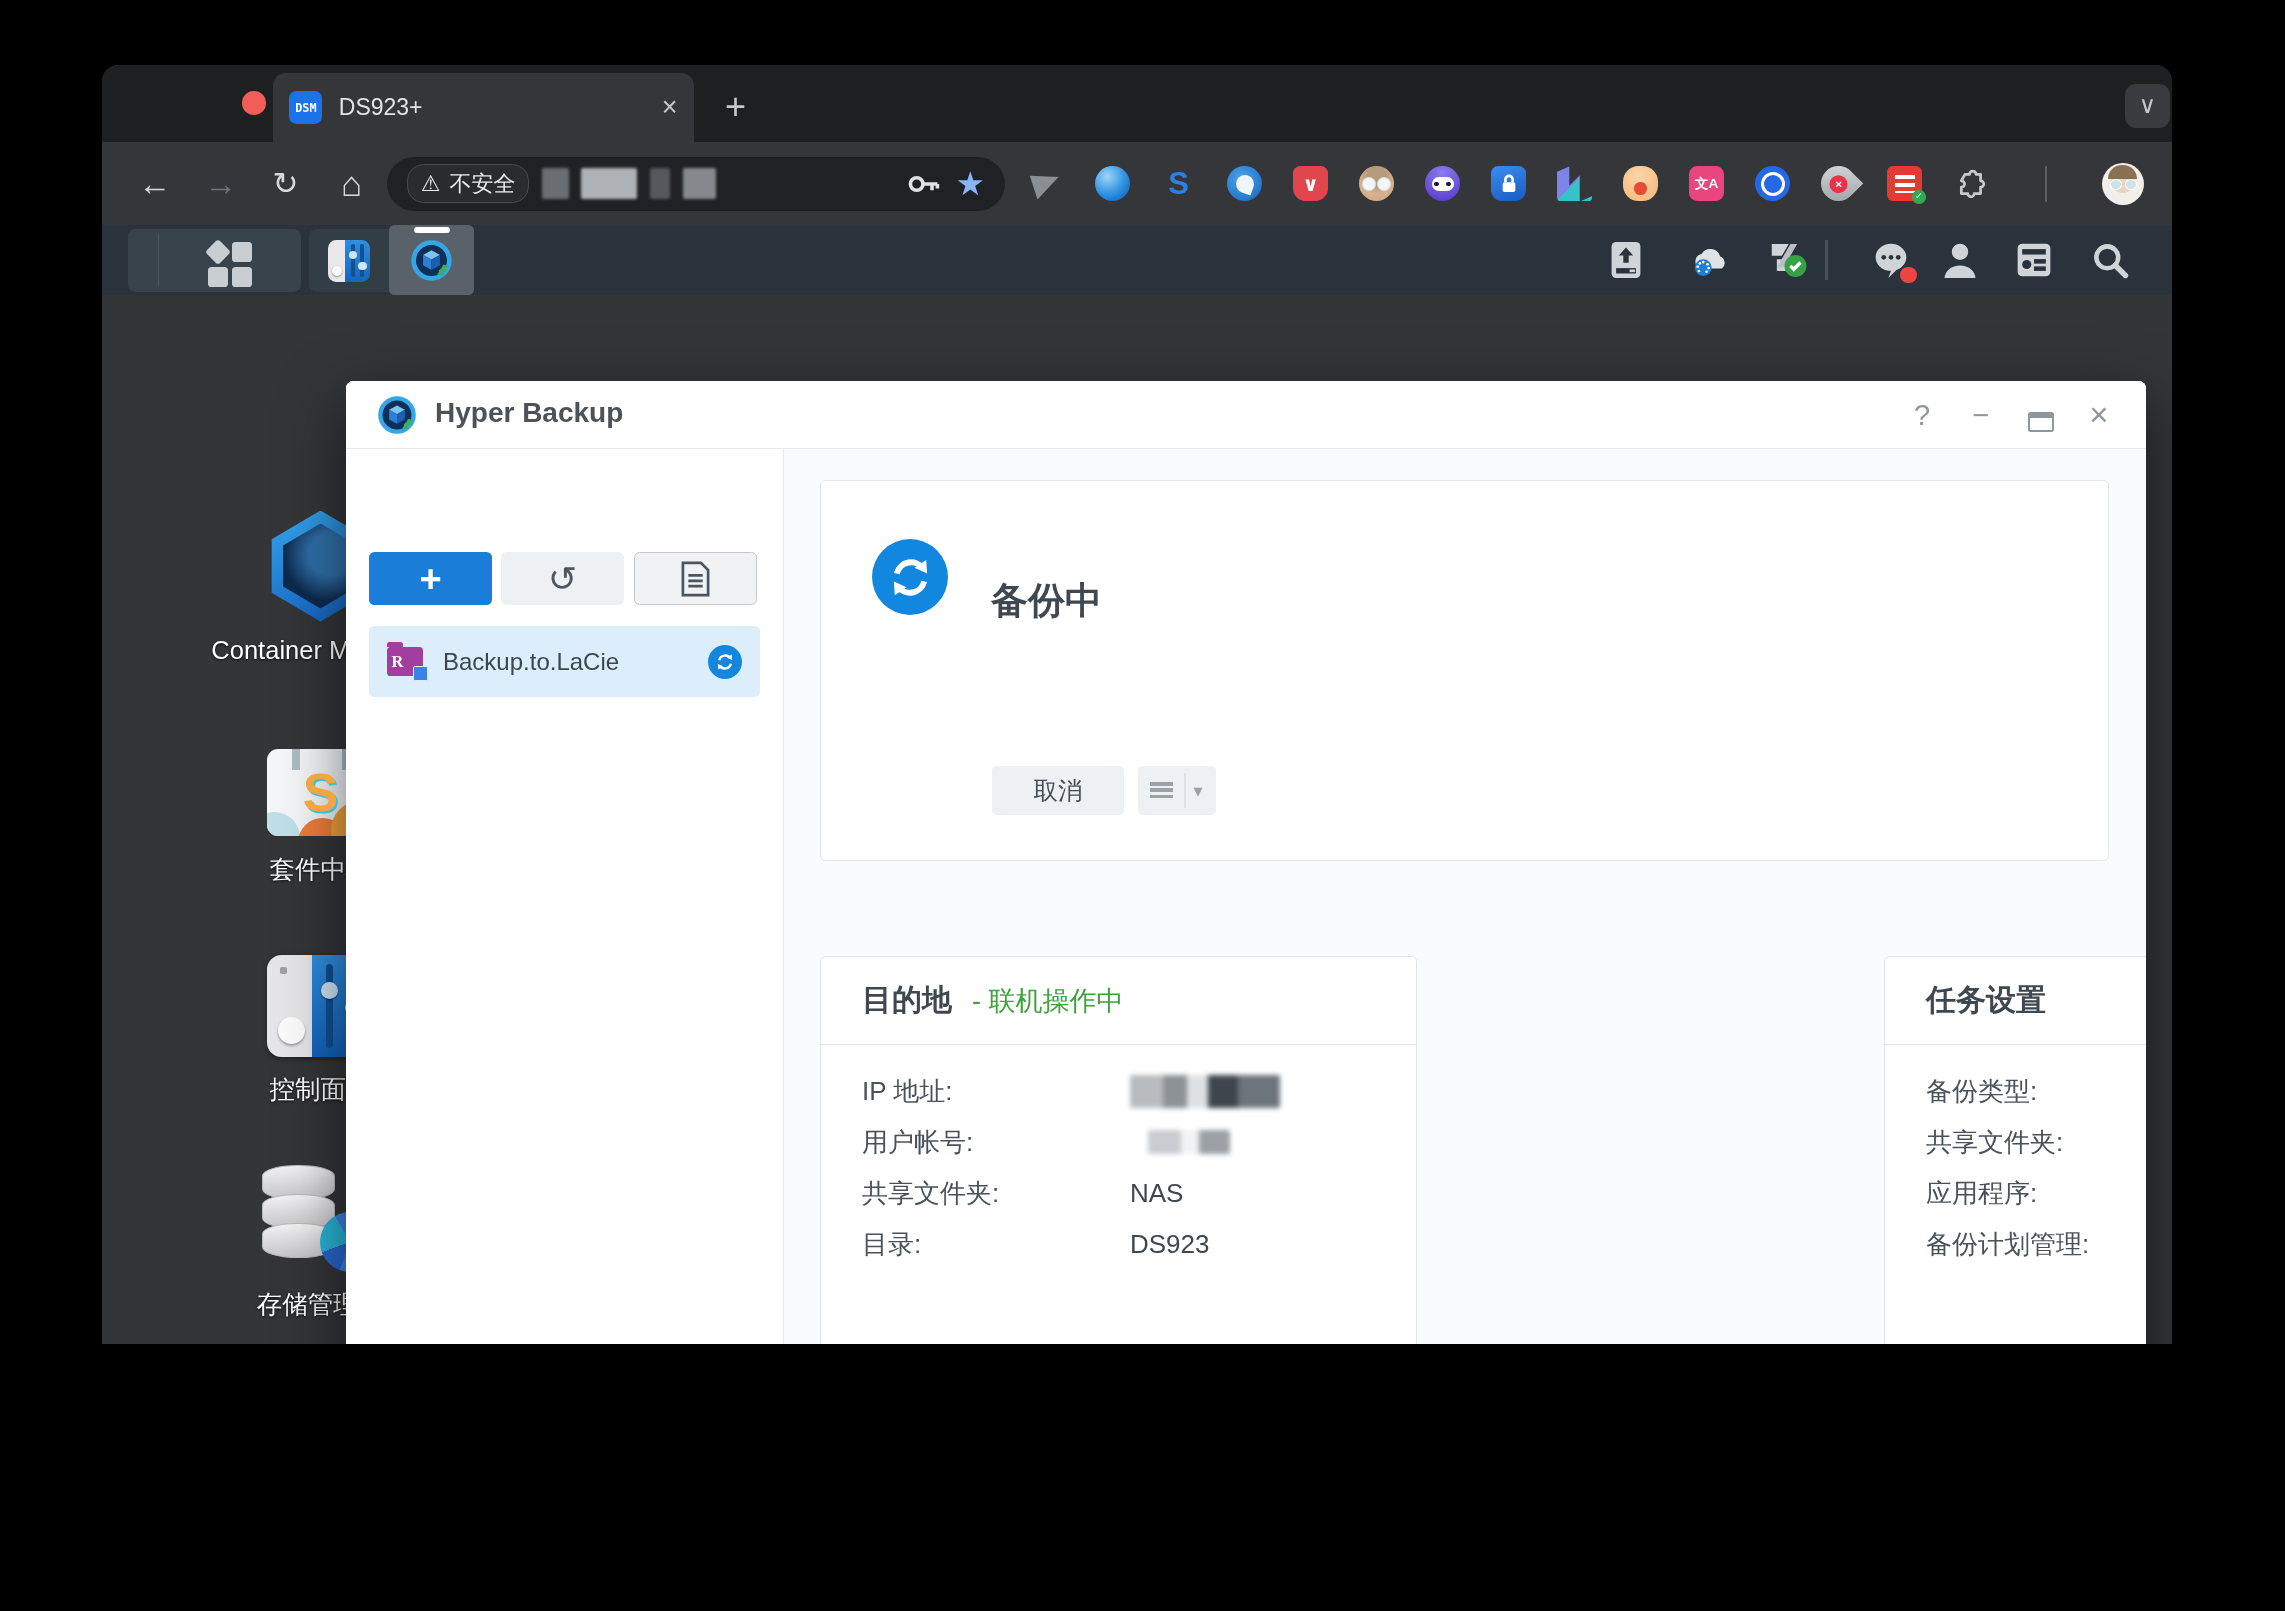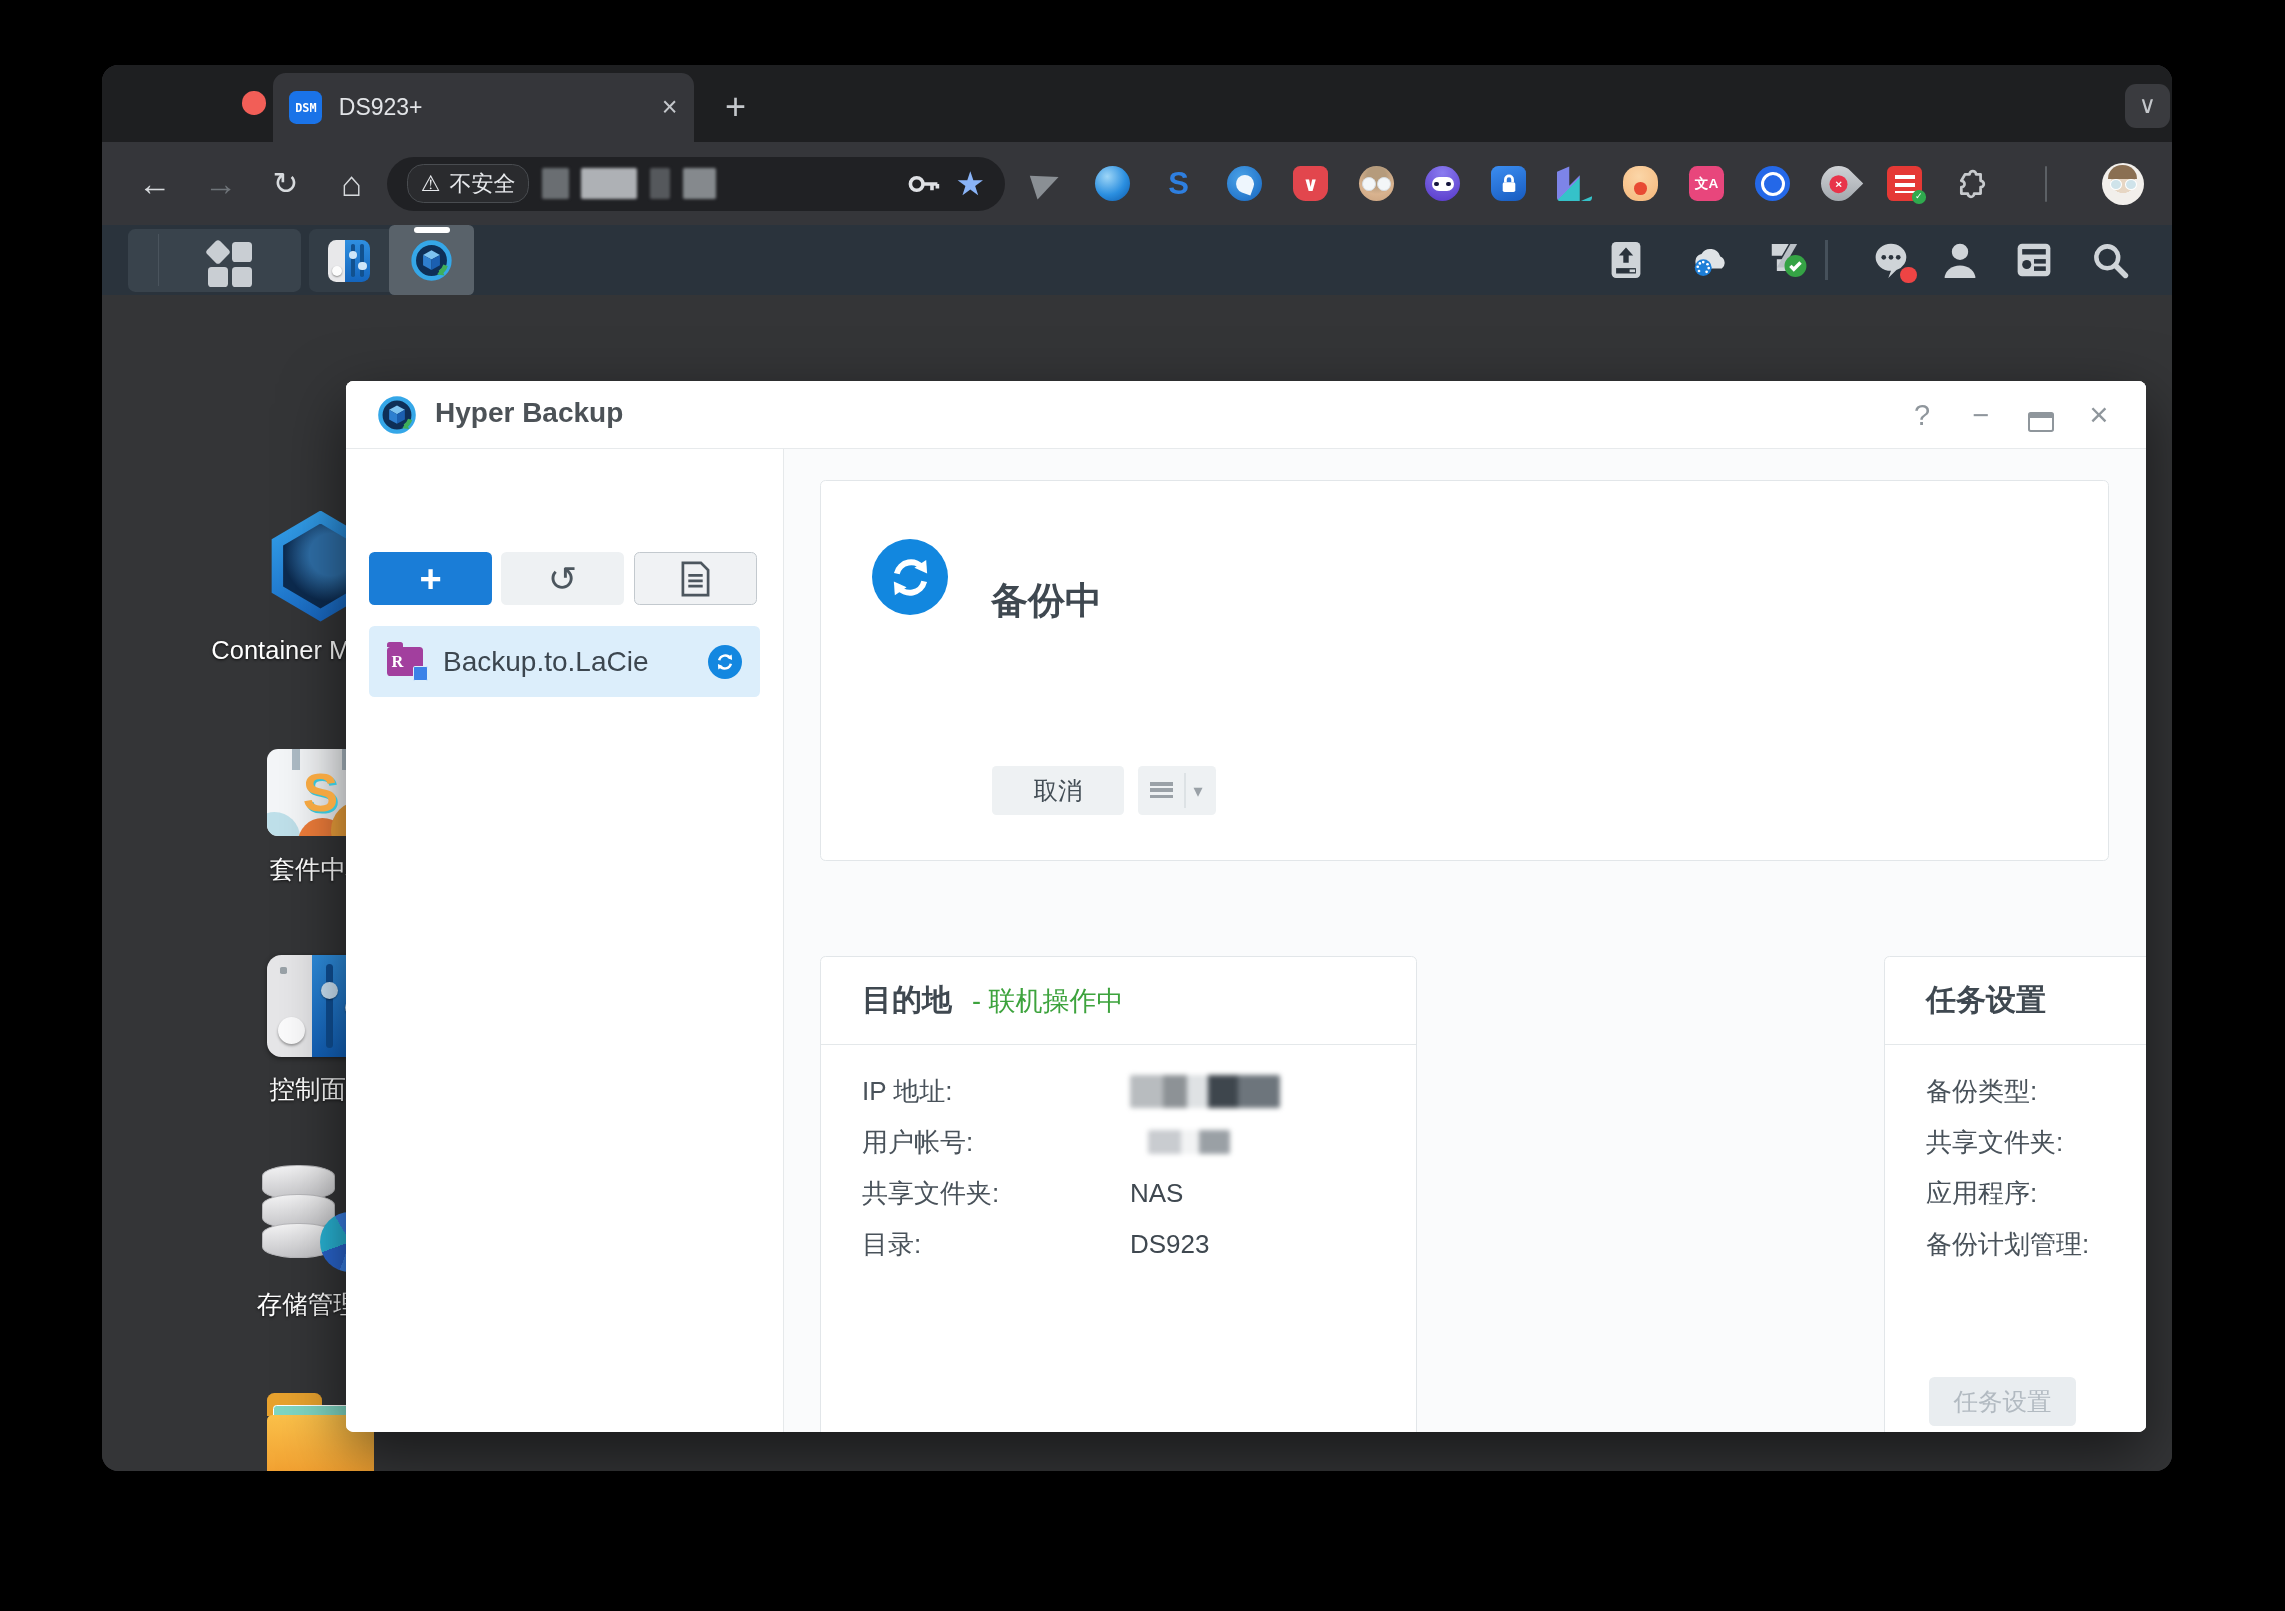--- a/index.html
+++ b/index.html
@@ -1,16 +1,16 @@
 <!DOCTYPE html>
 <html style="font-size:14.5px"><head>
 <meta charset="utf-8">
 <style>
   html,body{margin:0;padding:0;background:#000;}
-  #screen{position:relative;width:2286px;height:1611px;background:#000;overflow:hidden;
+  #screen{position:relative;width:2286px;height:1344px;background:#000;overflow:hidden;
           font-family:"Liberation Sans","DejaVu Sans",sans-serif;-webkit-font-smoothing:antialiased;}
   .abs{position:absolute;}
 
   
   #browser{left:102px;top:65px;width:2070px;height:1406px;border-radius:16.4px;overflow:hidden;
            background:#35363a;box-shadow:0 9px 45px rgba(0,0,0,.6);}
   #tabstrip{left:0;top:0;right:0;height:77px;background:#1e1f21;}
   .tl{width:23.6px;height:23.6px;border-radius:50%;top:26px;}
   #tl-close{left:140px;background:#f25e57;}
   #tl-min{left:175px;background:#f5b73c;}
@@ -152,21 +152,21 @@
   #hb-sidebar{left:0;top:68px;width:437px;bottom:0;background:#fff;border-right:0.9px solid #e6e9eb;}
   .sbtn{top:103px;width:123px;height:53px;border-radius:5.5px;display:flex;align-items:center;justify-content:center;box-sizing:border-box;}
   #sb-add{left:23px;background:#1a7dd7;color:#fff;font-size:38px;line-height:38px;font-weight:bold;}
   #sb-history{left:155px;background:#eef1f3;color:#4c565e;font-size:35px;}
   #sb-log{left:288px;background:#f0f2f4;border:1.8px solid #c3c9ce;}
   #sb-task{left:23px;top:177px;width:391px;height:71px;background:#dceefb;border-radius:5.5px;display:flex;align-items:center;padding:0 18px;box-sizing:border-box;}
   .tfolder{position:relative;width:36px;height:29px;background:#a23f9e;border-radius:3.6px;flex:0 0 auto;}
   .tfolder:before{content:"";position:absolute;left:0;top:-5.5px;width:16.4px;height:5.5px;background:#a23f9e;border-radius:2.7px 2.7px 0 0;}
   .tfolder em{position:absolute;left:4.5px;top:4.5px;color:#fff;font-style:normal;font-size:16.4px;font-weight:bold;font-family:"Liberation Serif",serif;}
   .tfolder u{position:absolute;right:-4.5px;bottom:-4.5px;width:12.7px;height:12.7px;background:#3b82e8;border:1.8px solid #dceefb;border-radius:1.8px;}
-  #sb-task-label{margin-left:20px;font-size:28px;color:#3c464f;flex:1;}
+  #sb-task-label{margin-left:20px;font-size:24px;color:#3c464f;flex:1;}
   #sb-task-badge{width:34px;height:34px;border-radius:50%;background:#1387e0;color:#fff;display:flex;align-items:center;justify-content:center;flex:0 0 auto;}
   
   #hb-main{left:438px;top:68px;right:0;bottom:0;background:#fafbfc;}
   .card{background:#fff;border:0.9px solid #e2e6e9;border-radius:5.5px;}
   #statuscard{left:36px;top:31px;width:1287px;height:379px;}
   #st-ic{left:51px;top:58px;width:76px;height:76px;border-radius:50%;background:#1287df;display:flex;align-items:center;justify-content:center;}
   #st-title{left:170px;top:47px;font-size:37px;font-weight:bold;color:#3f4850;margin-top:48px;}
   #st-detail{left:170px;top:116px;font-size:25.5px;color:#4e565e;}
   #st-cancel{left:171px;top:285px;width:132px;height:49px;background:#eef1f3;border-radius:4.5px;color:#434d55;font-size:24.5px;display:flex;align-items:center;justify-content:center;}
   #st-split{left:317px;top:285px;width:78px;height:49px;background:#eef1f3;border-radius:4.5px;display:flex;align-items:center;}

